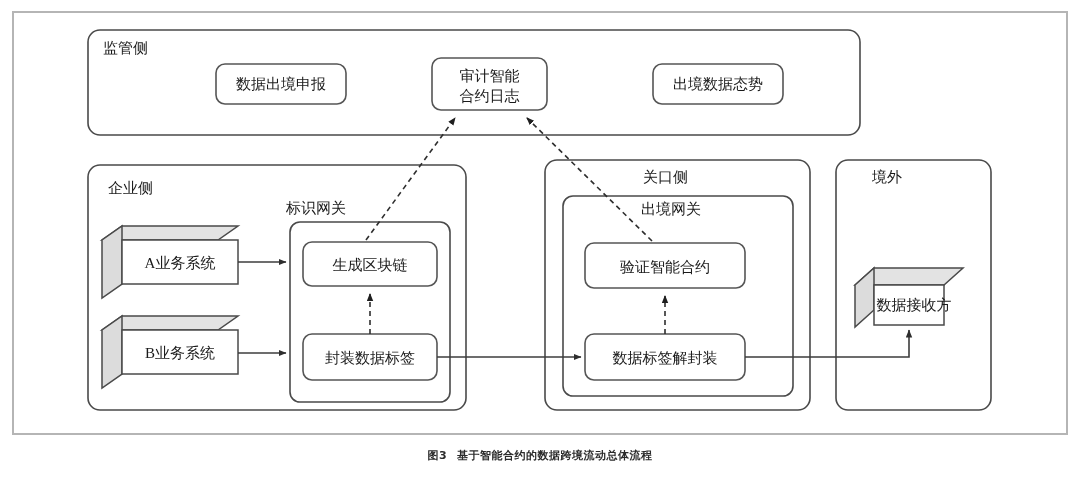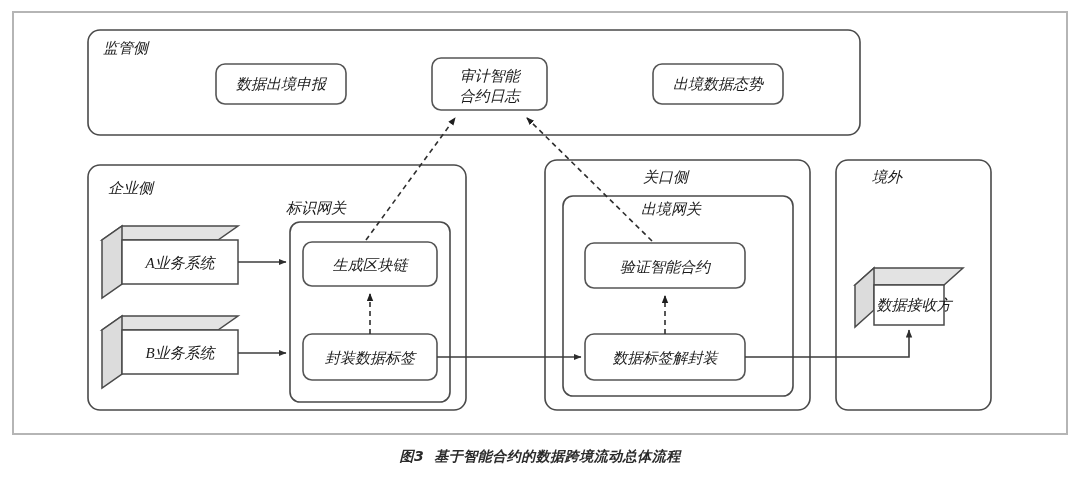--- a/index.html
+++ b/index.html
@@ -10,21 +10,20 @@
   body {
     width: 1080px;
     height: 481px;
     font-family: "Liberation Serif", "DejaVu Serif", serif;
     overflow: hidden;
   }
   #figure-root {
     position: relative;
     width: 1080px;
     height: 481px;
-    font-style: italic;
   }
   svg.diagram {
     display: block;
     width: 1080px;
     height: 481px;
   }
   .panel-rect {
     fill: #ffffff;
     stroke: #4a4a4a;
     stroke-width: 1.6;
@@ -81,21 +80,21 @@
     stroke-width: 1.6;
     stroke-dasharray: 5 4;
   }
   .caption {
     position: absolute;
     left: 0;
     top: 448px;
     width: 1080px;
     text-align: center;
     font-family: "DejaVu Sans", "Liberation Sans", sans-serif;
-    font-size: 14px;
+    font-size: 11px;
     font-weight: bold;
     color: #2b2b2b;
     letter-spacing: 0.5px;
   }
   .caption .cap-num { margin-right: 10px; }
 </style>
 </head>
 <body>
 
 <div id="figure-root">

